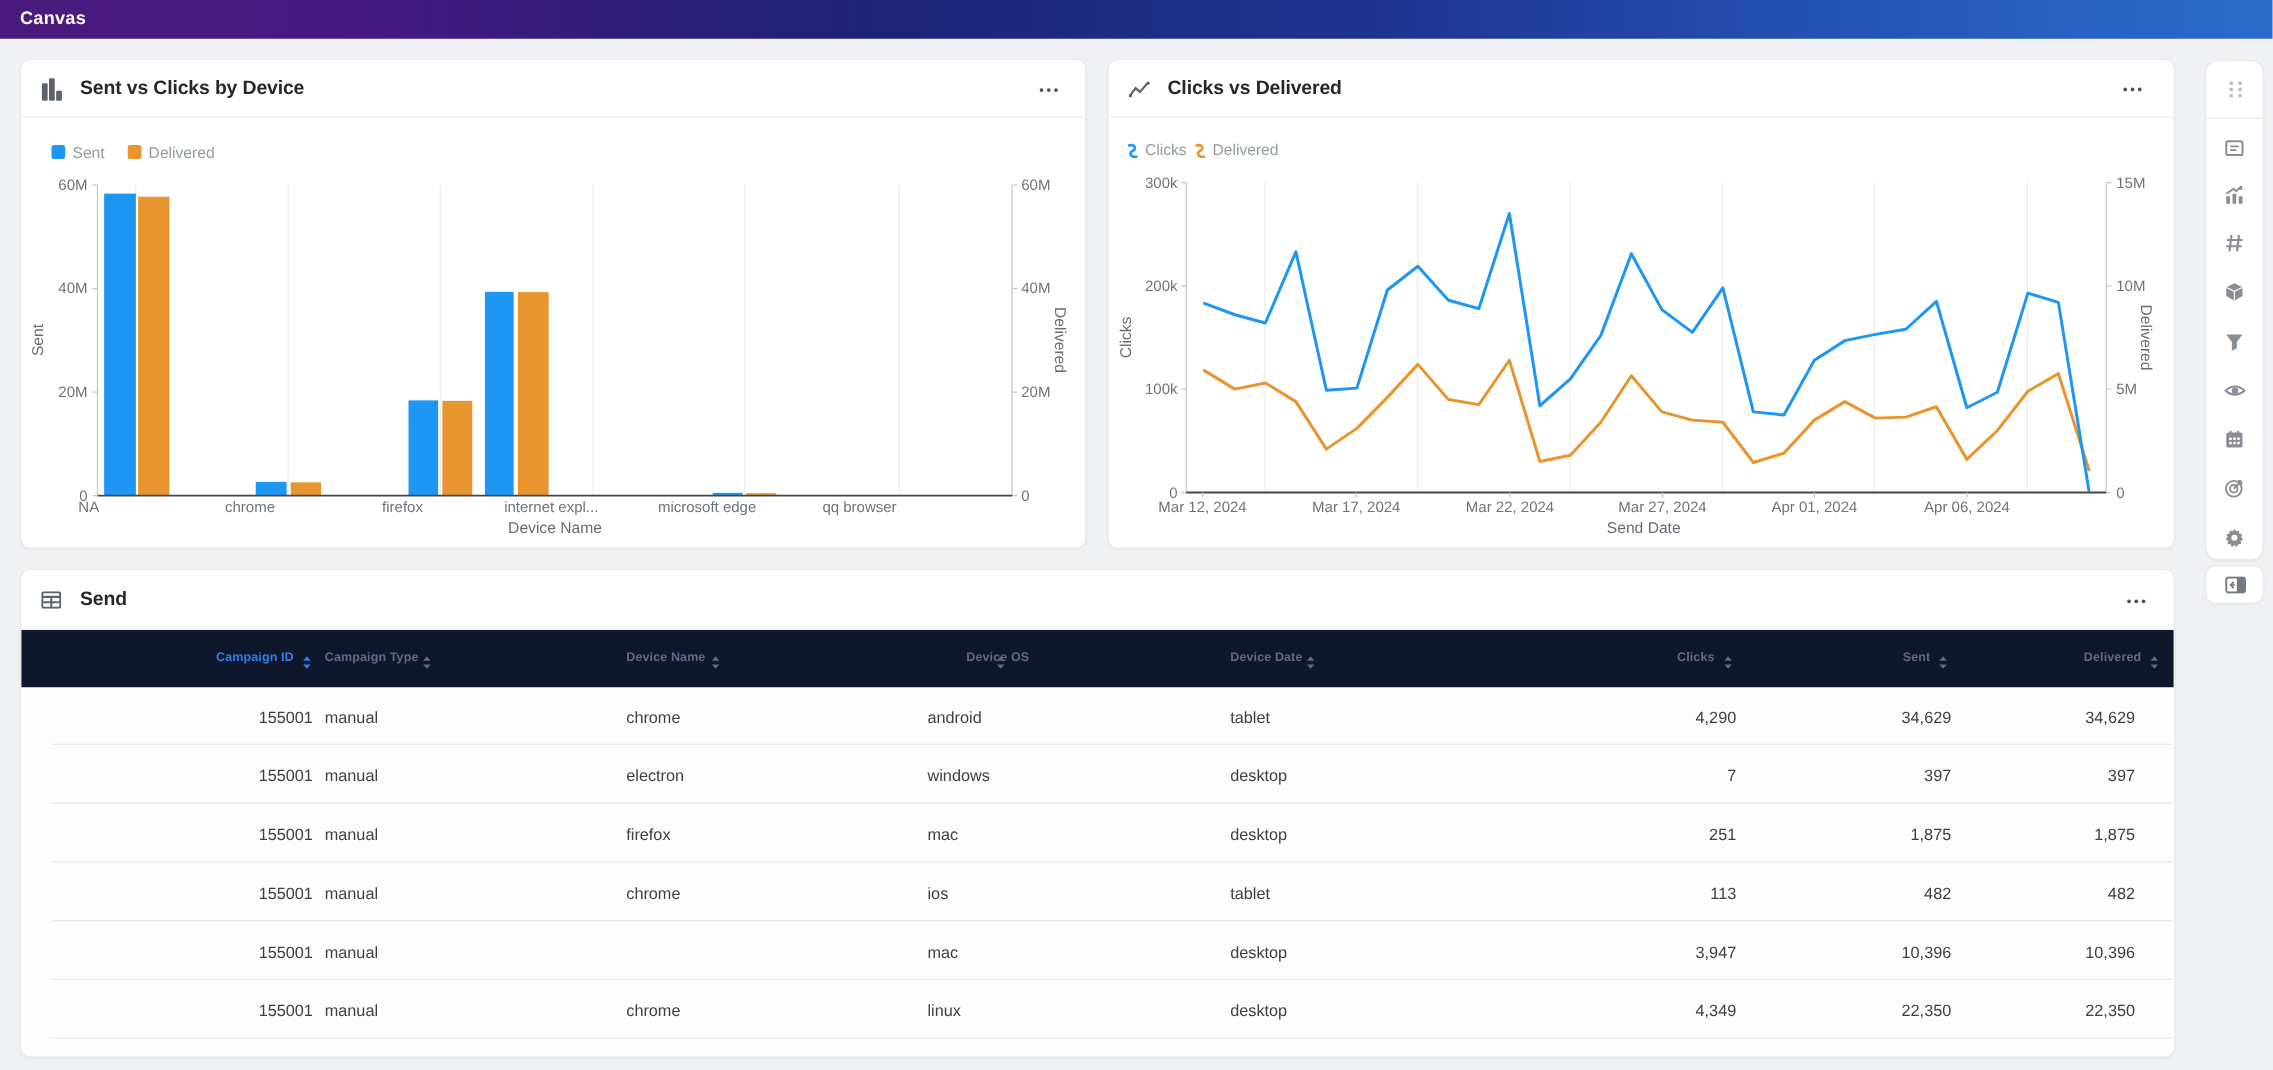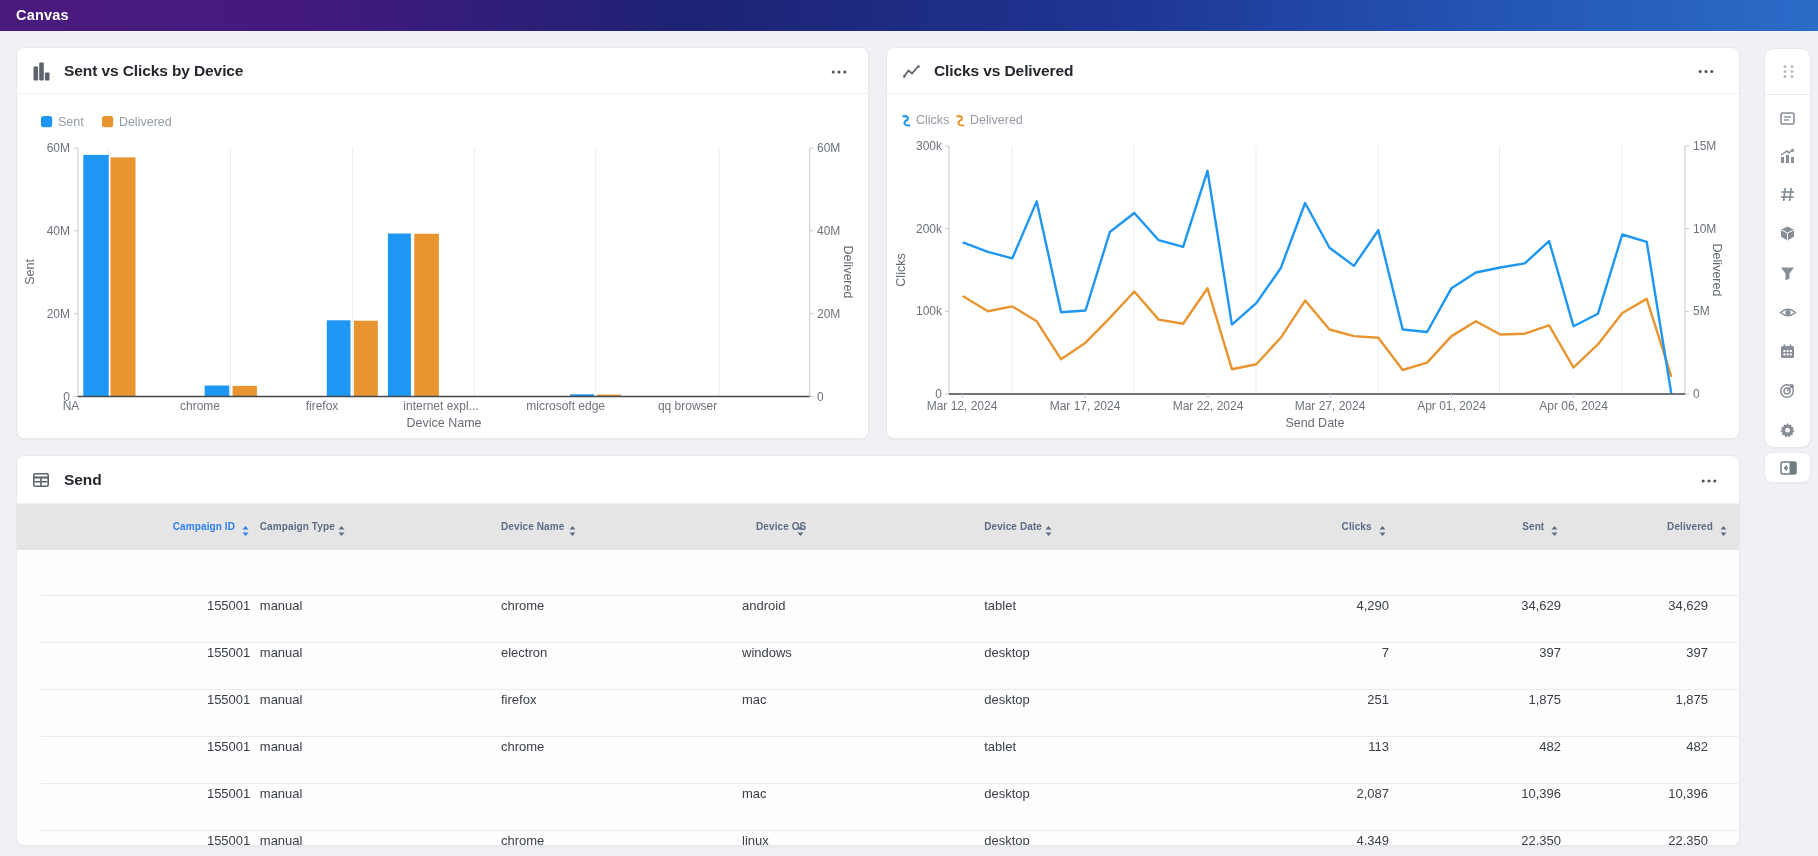--- a/index.html
+++ b/index.html
@@ -7,21 +7,21 @@
 .topbar span { position:absolute; left:16px; top:7px; color:#fff; font-size:14.5px; font-weight:700; letter-spacing:.2px; }
 .panel { position:absolute; background:#fff; border:1px solid #e7e9ec; border-radius:8px; box-shadow:0 1px 2px rgba(20,24,40,.04); }
 .phead { position:absolute; left:0; top:0; right:0; height:46px; border-bottom:1px solid #eef0f2; }
 .ptitle { position:absolute; left:47px; top:14px; font-size:15.5px; font-weight:700; color:#23272e; letter-spacing:-.1px; }
 .dots { position:absolute; top:0; width:24px; height:46px; }
 .tick { font-size:12px; fill:#6d737c; font-family:"Liberation Sans",sans-serif; }
 .atitle { font-size:12.5px; fill:#666c75; font-family:"Liberation Sans",sans-serif; }
 .legend { position:absolute; top:66px; font-size:12.5px; color:#939ba5; }
 .th { position:absolute; top:0; height:45.5px; line-height:45.5px; font-size:10px; font-weight:700; color:#5d6c86; letter-spacing:.1px; }
 .thi { position:absolute; top:17px; }
-.trow { position:absolute; left:0; width:1722px; height:47px;margin-top:32px; }
+.trow { position:absolute; left:0; width:1722px; height:47px; }
 .cell { position:absolute; top:0; height:47px; line-height:47px; font-size:13px; color:#3b4048; }
 .rdiv { position:absolute; left:24px; right:1px; height:1px; background:#e9eaed; }
 </style></head><body>
 <div class="topbar">
     <span>Canvas</span>
   </div>
 
 <div class="panel" style="left:16px;top:47px;width:853px;height:392px">
   <div class="phead">
     <svg style="position:absolute;left:16px;top:14px" width="17" height="19" viewBox="0 0 17 19">
@@ -178,37 +178,37 @@
     </svg>
     <div class="ptitle" style="top:15px">Send</div>
     <div class="dots" style="left:1680px"><svg width="24" height="48">
           <g fill="#4a5158">
             <circle cx="6.2" cy="25" r="1.5"></circle>
             <circle cx="12" cy="25" r="1.5"></circle>
             <circle cx="17.8" cy="25" r="1.5"></circle>
           </g>
         </svg></div>
   </div>
-  <div style="position:absolute;left:0;top:48px;width:1722px;height:45.5px;background:#e5e5e5">
+  <div style="position:absolute;left:0;top:48px;width:1722px;height:45.5px;background:#0f172a">
     <div class="th" style="left:0px;width:218px;text-align:right;color:#2e7ff0;font-weight:700">Campaign ID</div>
       <div class="thi" style="left:224px"><svg width="9" height="12" viewBox="0 0 9 12" style="vertical-align:-2px">
           <path d="M4.5 1 L7.5 4.5 L1.5 4.5 Z" fill="#2e7ff0"></path>
           <path d="M4.5 11 L1.5 7.5 L7.5 7.5 Z" fill="#2e7ff0"></path>
         </svg></div>
       <div class="th" style="left:242.8px">Campaign Type</div>
       <div class="thi" style="left:320px"><svg width="9" height="12" viewBox="0 0 9 12" style="vertical-align:-2px">
           <path d="M4.5 1 L7.5 4.5 L1.5 4.5 Z" fill="#5d6c86"></path>
           <path d="M4.5 11 L1.5 7.5 L7.5 7.5 Z" fill="#5d6c86"></path>
         </svg></div>
       <div class="th" style="left:484px">Device Name</div>
       <div class="thi" style="left:551px"><svg width="9" height="12" viewBox="0 0 9 12" style="vertical-align:-2px">
           <path d="M4.5 1 L7.5 4.5 L1.5 4.5 Z" fill="#5d6c86"></path>
           <path d="M4.5 11 L1.5 7.5 L7.5 7.5 Z" fill="#5d6c86"></path>
         </svg></div>
-      <div class="th" style="left:739px">Device OS</div>
+      <div class="th" style="left:756px">Device OS</div>
       <div class="thi" style="left:779px"><svg width="9" height="12" viewBox="0 0 9 12" style="vertical-align:-2px">
           <path d="M4.5 1 L7.5 4.5 L1.5 4.5 Z" fill="#5d6c86"></path>
           <path d="M4.5 11 L1.5 7.5 L7.5 7.5 Z" fill="#5d6c86"></path>
         </svg></div>
       <div class="th" style="left:967.2px">Device Date</div>
       <div class="thi" style="left:1027px"><svg width="9" height="12" viewBox="0 0 9 12" style="vertical-align:-2px">
           <path d="M4.5 1 L7.5 4.5 L1.5 4.5 Z" fill="#5d6c86"></path>
           <path d="M4.5 11 L1.5 7.5 L7.5 7.5 Z" fill="#5d6c86"></path>
         </svg></div>
       <div class="th" style="left:1154.7px;width:200px;text-align:right">Clicks</div>
@@ -256,31 +256,32 @@
       <div class="cell" style="left:725.0px;width:220px">mac</div>
       <div class="cell" style="left:967.2px;width:220px">desktop</div>
       <div class="cell" style="left:1152.0px;width:220px;text-align:right">251</div>
       <div class="cell" style="left:1324.0px;width:220px;text-align:right">1,875</div>
       <div class="cell" style="left:1471.0px;width:220px;text-align:right">1,875</div>
     </div>
 <div class="trow" style="top:234.5px">
       <div class="cell" style="left:13.3px;width:220px;text-align:right">155001</div>
       <div class="cell" style="left:242.8px;width:220px">manual</div>
       <div class="cell" style="left:484.0px;width:220px">chrome</div>
+      <div class="cell" style="left:725.0px;width:220px">ios</div>
       <div class="cell" style="left:967.2px;width:220px">tablet</div>
       <div class="cell" style="left:1152.0px;width:220px;text-align:right">113</div>
       <div class="cell" style="left:1324.0px;width:220px;text-align:right">482</div>
       <div class="cell" style="left:1471.0px;width:220px;text-align:right">482</div>
     </div>
 <div class="trow" style="top:281.5px">
       <div class="cell" style="left:13.3px;width:220px;text-align:right">155001</div>
       <div class="cell" style="left:242.8px;width:220px">manual</div>
       <div class="cell" style="left:725.0px;width:220px">mac</div>
       <div class="cell" style="left:967.2px;width:220px">desktop</div>
-      <div class="cell" style="left:1152.0px;width:220px;text-align:right">2,087</div>
+      <div class="cell" style="left:1152.0px;width:220px;text-align:right">3,947</div>
       <div class="cell" style="left:1324.0px;width:220px;text-align:right">10,396</div>
       <div class="cell" style="left:1471.0px;width:220px;text-align:right">10,396</div>
     </div>
 <div class="trow" style="top:328.5px">
       <div class="cell" style="left:13.3px;width:220px;text-align:right">155001</div>
       <div class="cell" style="left:242.8px;width:220px">manual</div>
       <div class="cell" style="left:484.0px;width:220px">chrome</div>
       <div class="cell" style="left:725.0px;width:220px">linux</div>
       <div class="cell" style="left:967.2px;width:220px">desktop</div>
       <div class="cell" style="left:1152.0px;width:220px;text-align:right">4,349</div>

